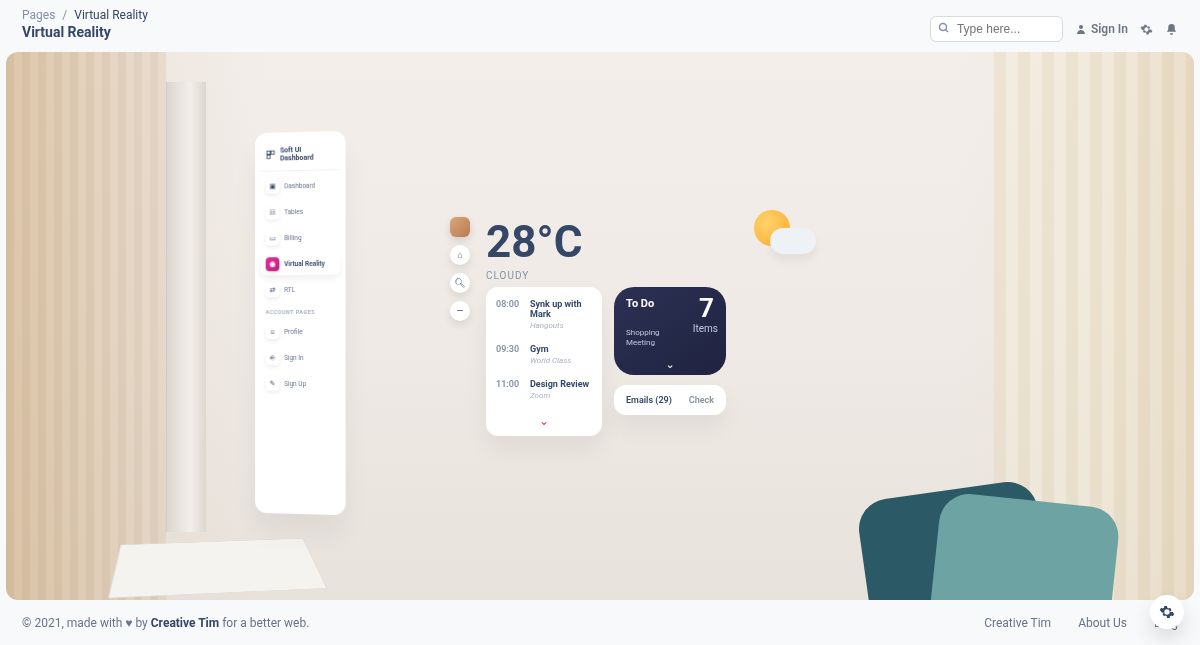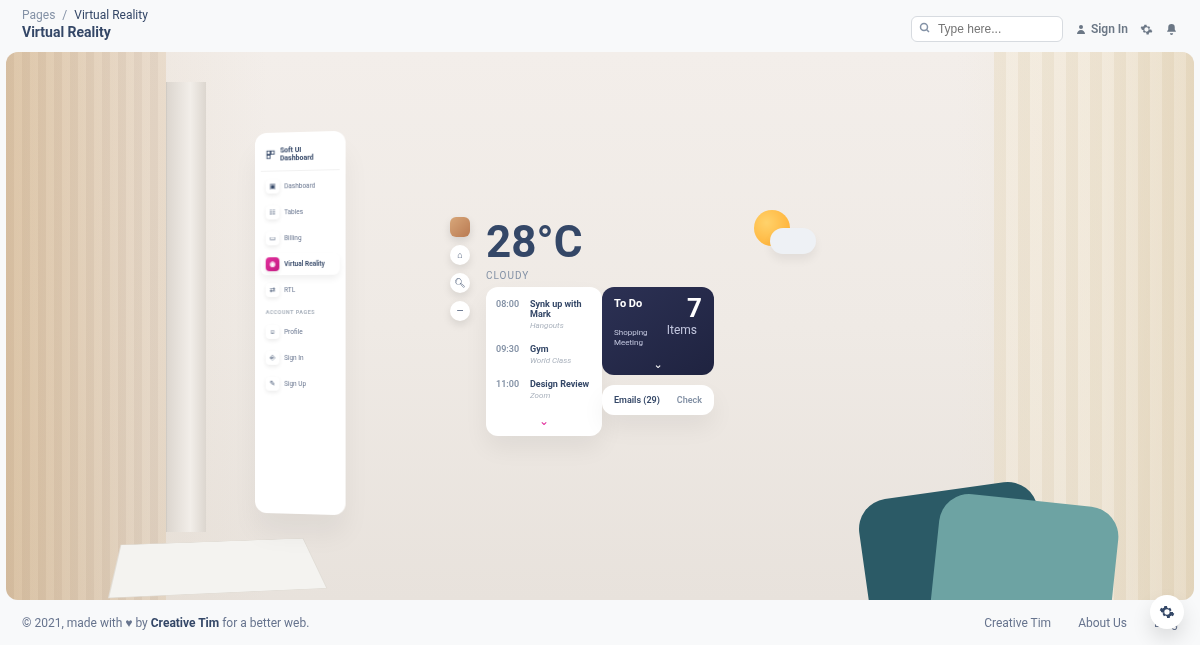--- a/index.html
+++ b/index.html
@@ -7,21 +7,21 @@
 
 
 .topnav { display: flex; justify-content: space-between; align-items: flex-start; padding: 8px 22px 0; height: 52px; }
 .crumbs { color: #8492a6; font-size: 12px; }
 .crumbs a { color: #8492a6; text-decoration: none; }
 .crumbs .sep { padding: 0 4px; }
 .crumbs .current { color: #344767; }
 .page-title { font-size: 14px; font-weight: 700; color: #344767; margin-top: 2px; }
 .nav-right { display: flex; align-items: center; gap: 12px; margin-top: 8px; }
 .search-wrap { position: relative; }
-.search-wrap input { width: 152px; height: 26px; border: 1px solid #d7dbe0; border-radius: 6px; padding: 0 8px 0 26px; font-size: 12px; color: #8492a6; outline: none; background:#fff; }
+.search-wrap input { width: 133px; height: 26px; border: 1px solid #d7dbe0; border-radius: 6px; padding: 0 8px 0 26px; font-size: 12px; color: #8492a6; outline: none; background:#fff; }
 .search-wrap svg { position: absolute; left: 8px; top: 6px; }
 .signin { display: flex; align-items: center; gap: 4px; color: #6b7785; font-size: 12px; font-weight: 600; cursor: pointer; }
 .icon-btn { color: #6b7785; cursor: pointer; display:flex; align-items:center; }
 
 
 .vr { position: relative; margin: 0 6px; height: 548px; border-radius: 12px; overflow: hidden; background:
   linear-gradient(90deg, rgba(210,180,140,.55) 0%, rgba(225,212,195,.25) 12%, rgba(240,240,240,0) 22%, rgba(240,240,240,0) 80%, rgba(235,225,205,.35) 92%, rgba(215,195,160,.55) 100%),
   linear-gradient(180deg, #f3eeea 0%, #efeae5 50%, #e8e2dc 100%);
 }
 .vr::before { content:""; position:absolute; left:0; top:0; width:160px; height:100%; background: repeating-linear-gradient(90deg, rgba(175,130,80,.35) 0 8px, rgba(210,170,120,.35) 8px 16px); opacity:.6; }
@@ -48,33 +48,33 @@
 
 
 .weather { position: absolute; left: 480px; top: 168px; color: #344767; z-index:3; }
 .weather .temp { font-size: 44px; font-weight: 700; line-height: 1; }
 .weather .cond { font-size: 10px; letter-spacing: 1px; color: #8492a6; margin-top: 6px; }
 .sun-wrap{position:absolute;left:748px;top:158px;z-index:3;}
 .sun{width:36px;height:36px;border-radius:50%;background:radial-gradient(circle at 35% 35%,#ffd26b,#ffaa2b);position:relative;}
 .cloud{width:46px;height:26px;border-radius:14px;background:#eef1f5;position:absolute;left:16px;top:18px;box-shadow:0 6px 10px rgba(0,0,0,.06);}
 
 
-.cards { position: absolute; left: 480px; top: 235px; display: flex; z-index:3; }
+.cards { position: absolute; left: 480px; top: 235px; display: flex; gap: 12px; z-index:3; }
 .card { background:#fff; border-radius: 12px; box-shadow: 0 12px 24px rgba(0,0,0,.06); }
 .events { width: 116px; padding: 12px 10px 4px; }
 .evt-row { display:flex; gap:8px; font-size:9px; margin-bottom: 14px; }
 .evt-row .t { color:#8492a6; font-weight:600; width:26px; flex-shrink:0; }
 .evt-row .tt { color:#344767; font-weight:700; }
 .evt-row .sub { color:#aab2bd; font-size:8px; font-weight:400; margin-top:2px;font-style:italic; }
 .events .expand { text-align:center; color:#e22f9c; font-size:12px; cursor:pointer; padding-bottom:4px; }
 
-.todo { width: 112px; height: 88px; background: linear-gradient(145deg,#2c3154,#1f2340); border-radius:12px; color:#fff; padding:10px 12px; position:relative; }
+.todo { width: 112px; height: 88px; background: linear-gradient(145deg,#2c3154,#1f2340); border-radius:20px; color:#fff; padding:10px 12px; position:relative; }
 .todo h4 { font-size:11px; font-weight:700; }
 .todo .count { position:absolute; right:12px; top:6px; font-size:26px; font-weight:700; }
-.todo .count-label { position:absolute; right:17px; top:36px; font-size:12px; color:#c2c6de; }
+.todo .count-label { position:absolute; right:8px; top:36px; font-size:10px; color:#c2c6de; }
 .todo .sub { font-size:8px; color:#c2c6de; margin-top:18px; line-height:1.3; }
 .todo .exp { position:absolute; bottom:4px; left:50%; transform:translateX(-50%); color:#fff; font-size:11px; cursor:pointer; }
 
 .emails { width: 112px; height:30px; background:#fff; border-radius:12px; padding:0 12px; display:flex; align-items:center; justify-content:space-between; font-size:9px; color:#344767; font-weight:600; margin-top:10px; box-shadow: 0 12px 24px rgba(0,0,0,.06); }
 .emails a { color:#8492a6; font-weight:600; cursor:pointer; }
 .col2 { display:flex; flex-direction:column; }
 
 .music { width: 116px; height: 78px; border-radius:12px; background: linear-gradient(125deg,#d633b1 0%,#b436d4 45%,#7a3fe0 100%); padding:10px 12px; color:#fff; }
 .music .title { font-size:10px; font-weight:700; }
 .music .artist { font-size:8px; opacity:.85; margin-top:2px; }

